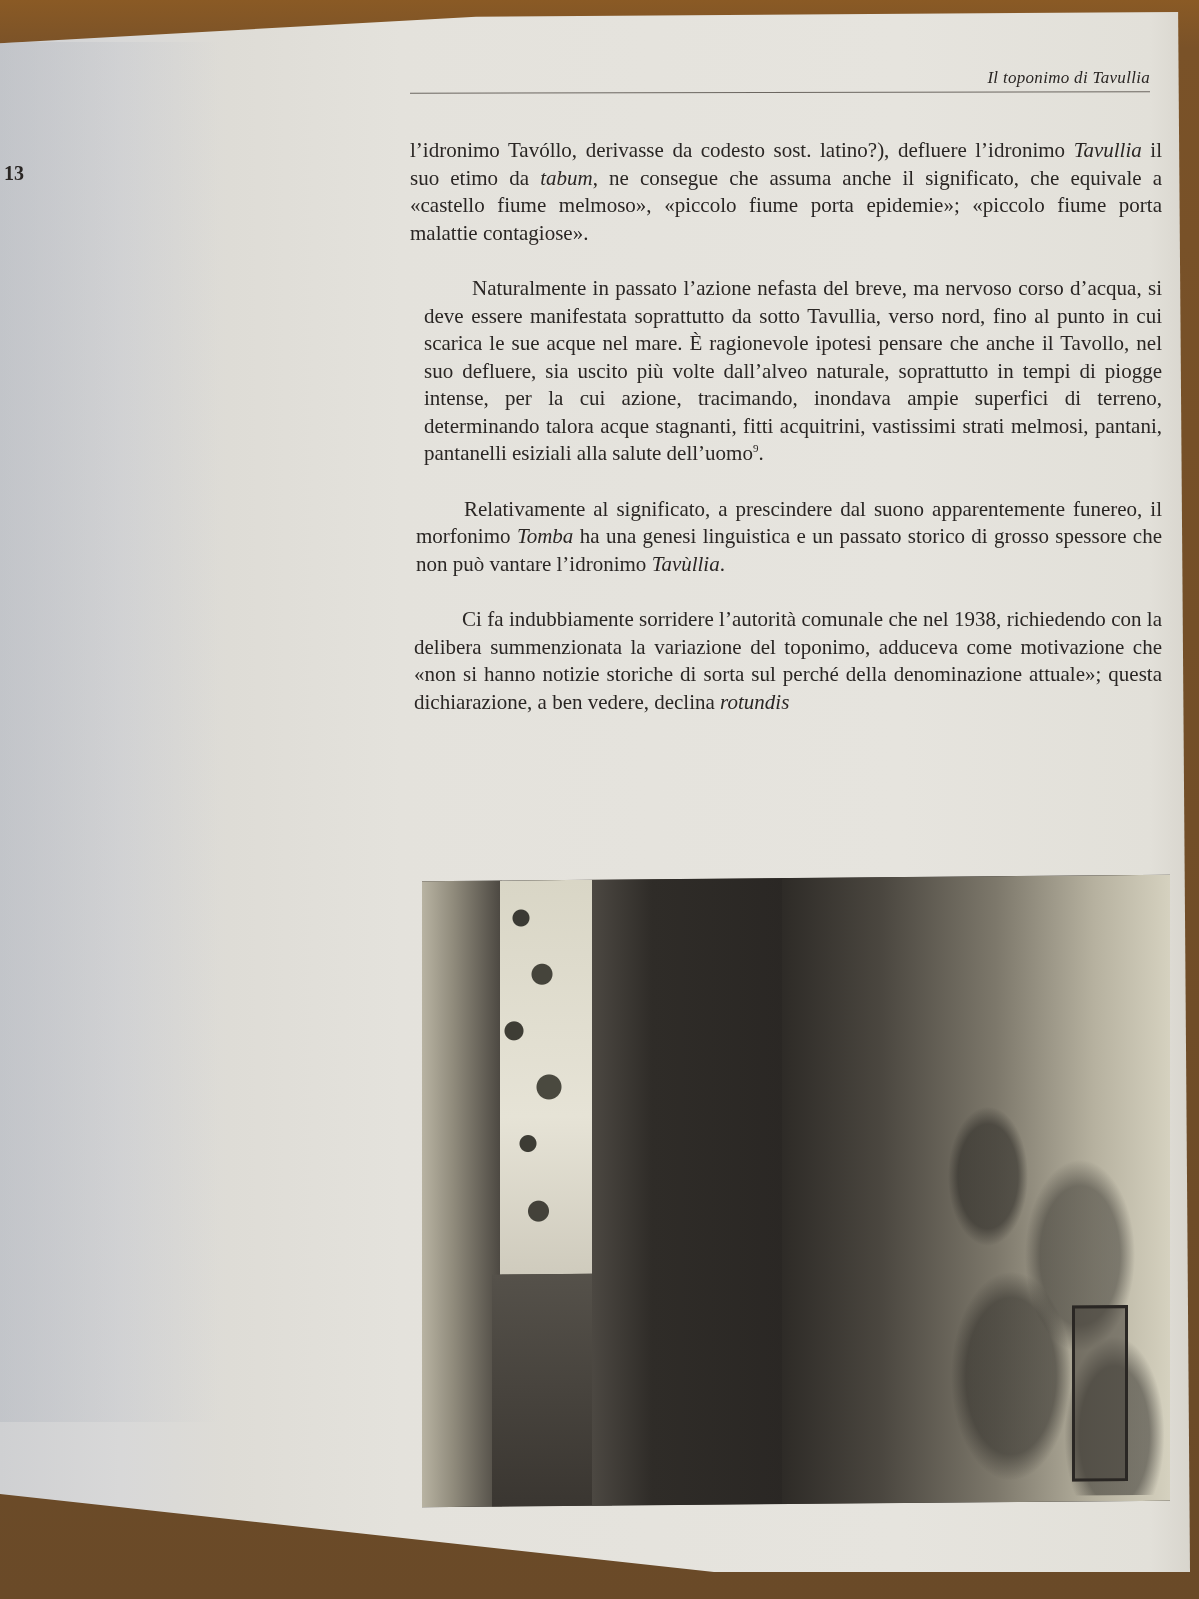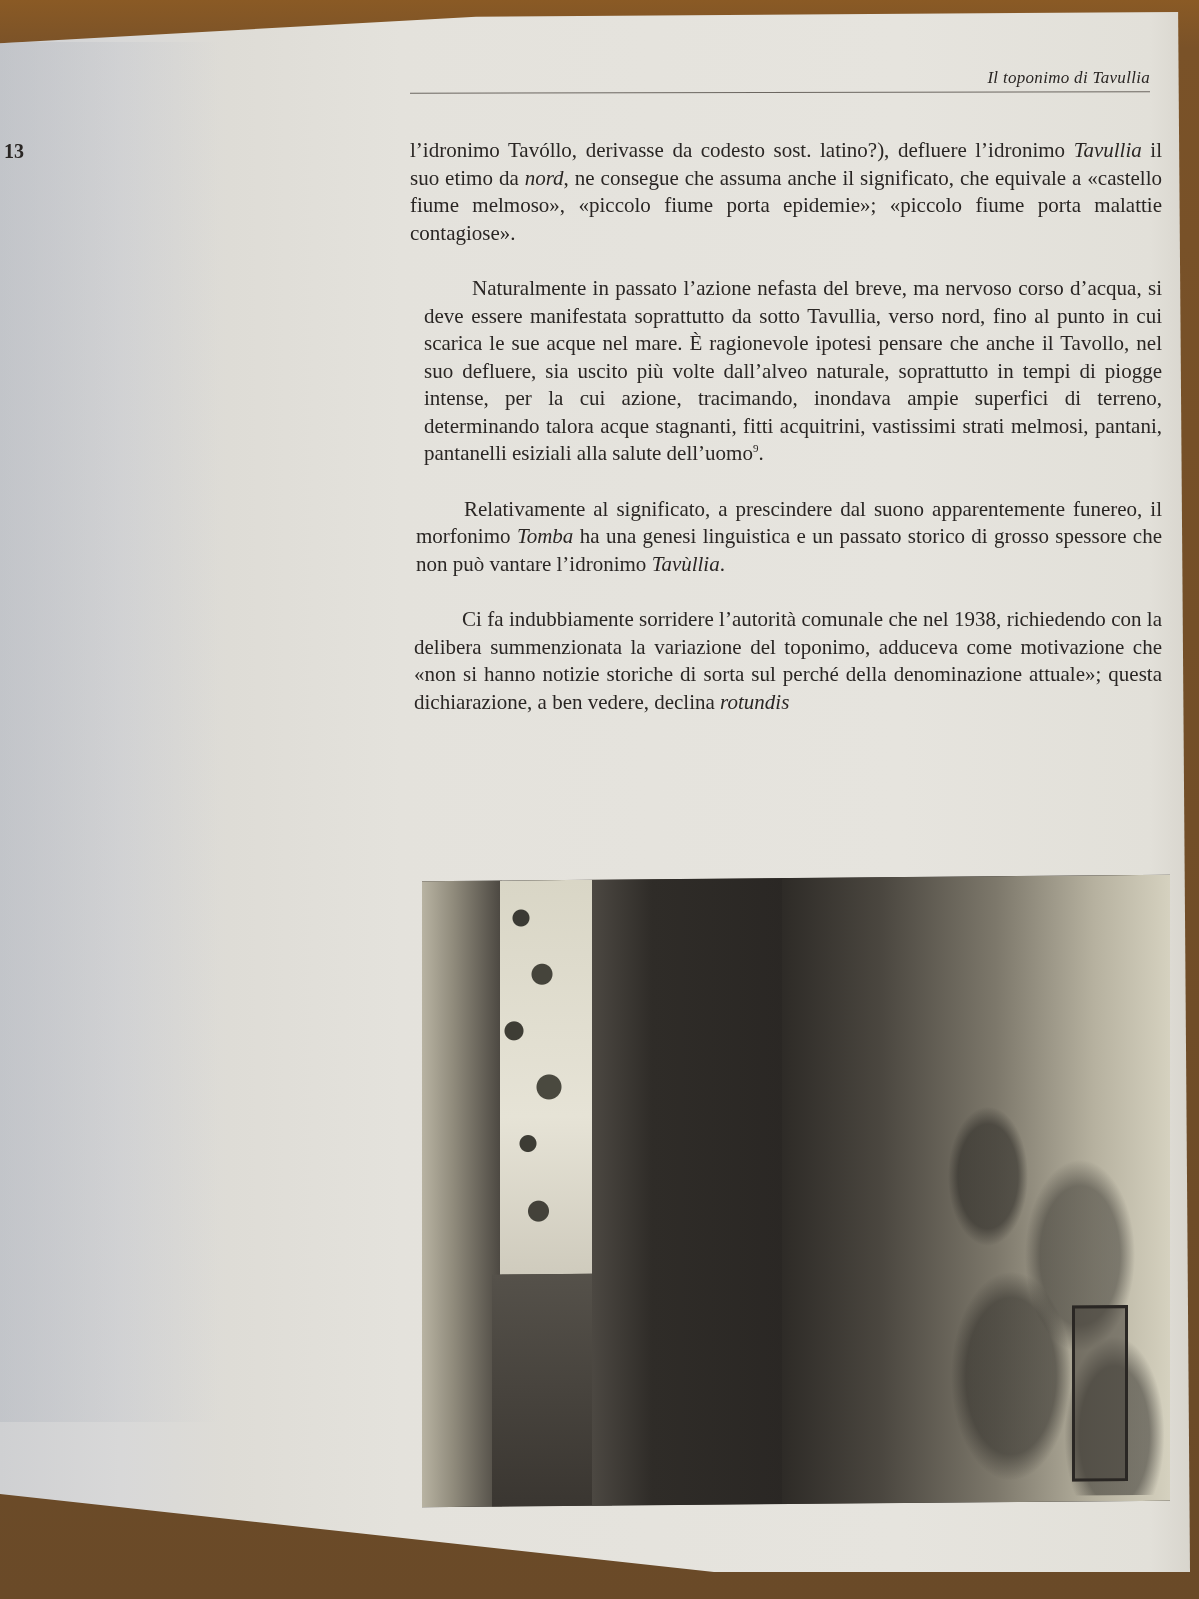--- a/index.html
+++ b/index.html
@@ -55,21 +55,21 @@
       left: 410px;
       top: 80px;
       width: 740px;
       height: 1px;
       background: #6b6660;
       transform: rotate(-0.12deg);
     }
     .page-number {
       position: absolute;
       left: 4px;
-      top: 128px;
+      top: 150px;
       font-size: 20px;
       font-weight: bold;
     }
     .body-text {
       position: absolute;
       left: 410px;
       top: 125px;
       width: 752px;
       font-size: 21px;
       line-height: 27.5px;
@@ -169,21 +169,21 @@
   <div class="page">
     <div class="shadow"></div>
 
     <div class="running-head serif">Il toponimo di Tavullia</div>
     <div class="head-rule"></div>
 
     <div class="page-number serif">13</div>
 
     <div class="body-text serif">
       <p>
-        <span>l’idronimo Tavóllo, derivasse da codesto sost. latino?), defluere l’idronimo </span><i>Tavullia</i><span> il suo etimo da </span><i>nord</i><span>, ne consegue che assuma anche il significato, che equivale a «castello fiume melmoso», «piccolo fiume porta epidemie»; «piccolo fiume porta malattie contagiose».</span>
+        <span>l’idronimo Tavóllo, derivasse da codesto sost. latino?), defluere l’idronimo </span><i>Tavullia</i><span> il suo etimo da </span><i>tabum</i><span>, ne consegue che assuma anche il significato, che equivale a «castello fiume melmoso», «piccolo fiume porta epidemie»; «piccolo fiume porta malattie contagiose».</span>
       </p>
       <p class="indent">
         <span>Naturalmente in passato l’azione nefasta del breve, ma nervoso corso d’acqua, si deve essere manifestata soprattutto da sotto Tavullia, verso nord, fino al punto in cui scarica le sue acque nel mare. È ragionevole ipotesi pensare che anche il Tavollo, nel suo defluere, sia uscito più volte dall’alveo naturale, soprattutto in tempi di piogge intense, per la cui azione, tracimando, inondava ampie superfici di terreno, determinando talora acque stagnanti, fitti acquitrini, vastissimi strati melmosi, pantani, pantanelli esiziali alla salute dell’uomo</span><sup>9</sup><span>.</span>
       </p>
       <p class="indent">
         <span>Relativamente al significato, a prescindere dal suono apparentemente funereo, il morfonimo </span><i>Tomba</i><span> ha una genesi linguistica e un passato storico di grosso spessore che non può vantare l’idronimo </span><i>Tavùllia</i><span>.</span>
       </p>
       <p class="indent">
         <span>Ci fa indubbiamente sorridere l’autorità comunale che nel 1938, richiedendo con la delibera summenzionata la variazione del toponimo, adduceva come motivazione che «non si hanno notizie storiche di sorta sul perché della denominazione attuale»; questa dichiarazione, a ben vedere, declina </span><i>rotundis</i>
       </p>

